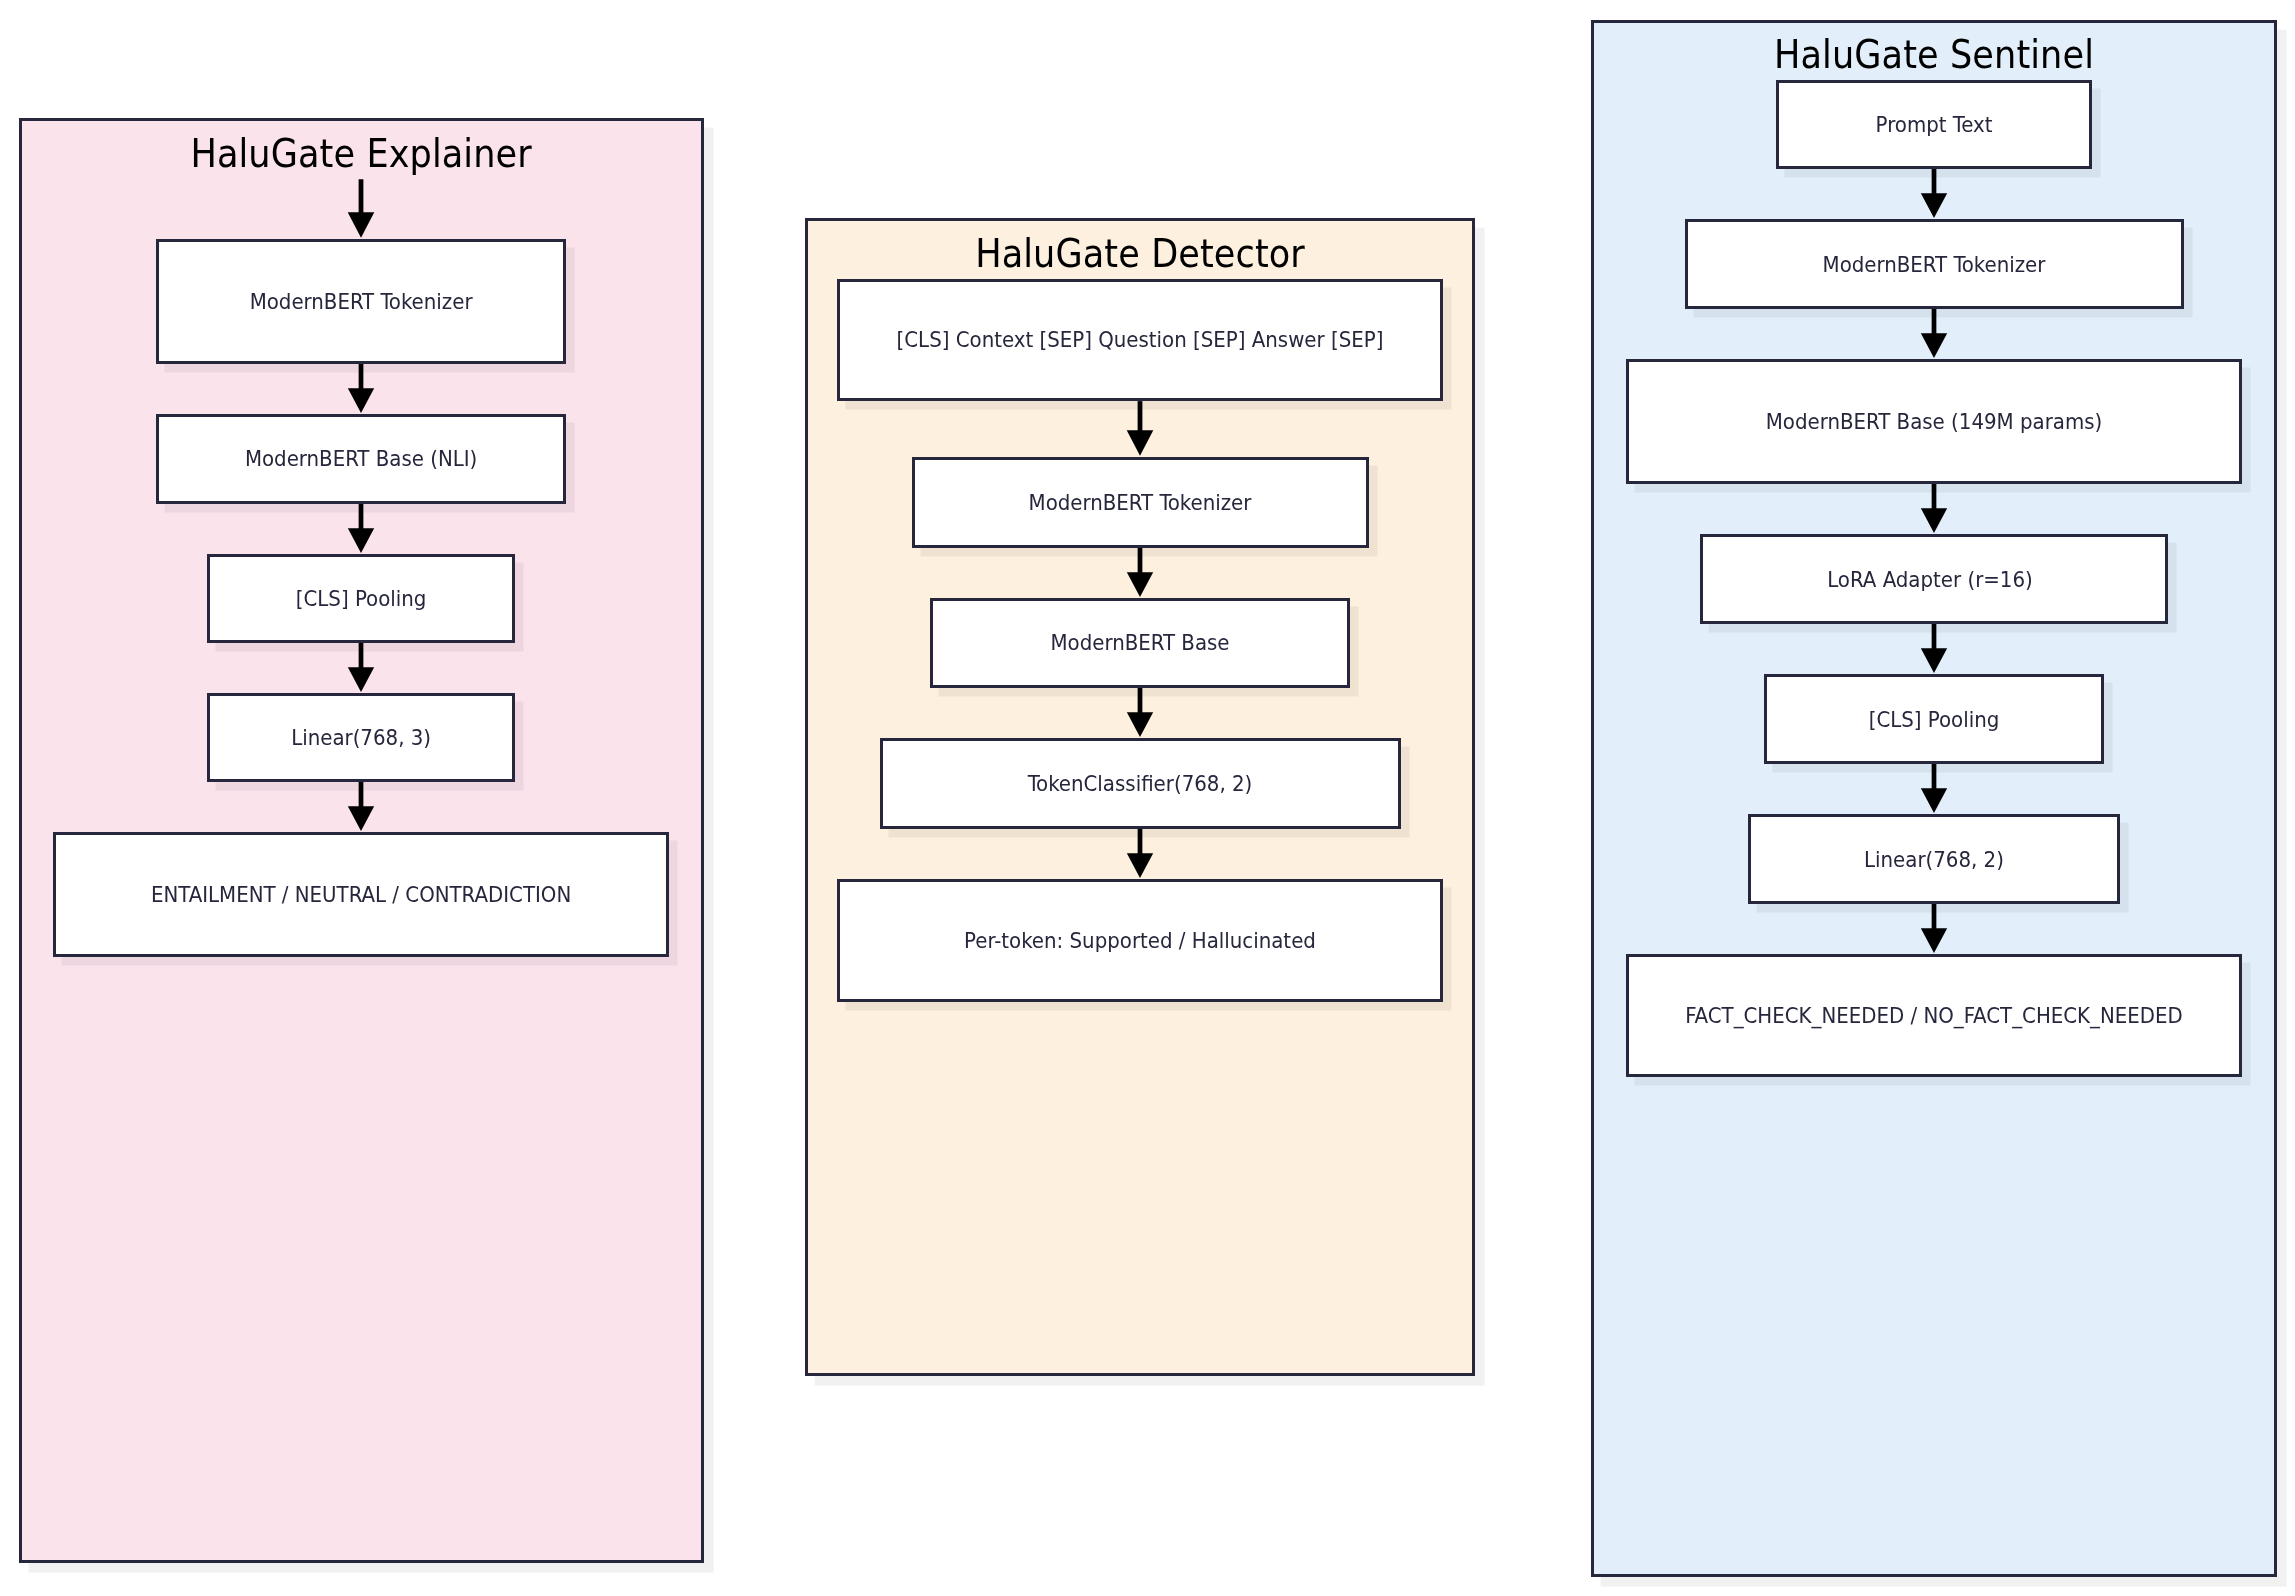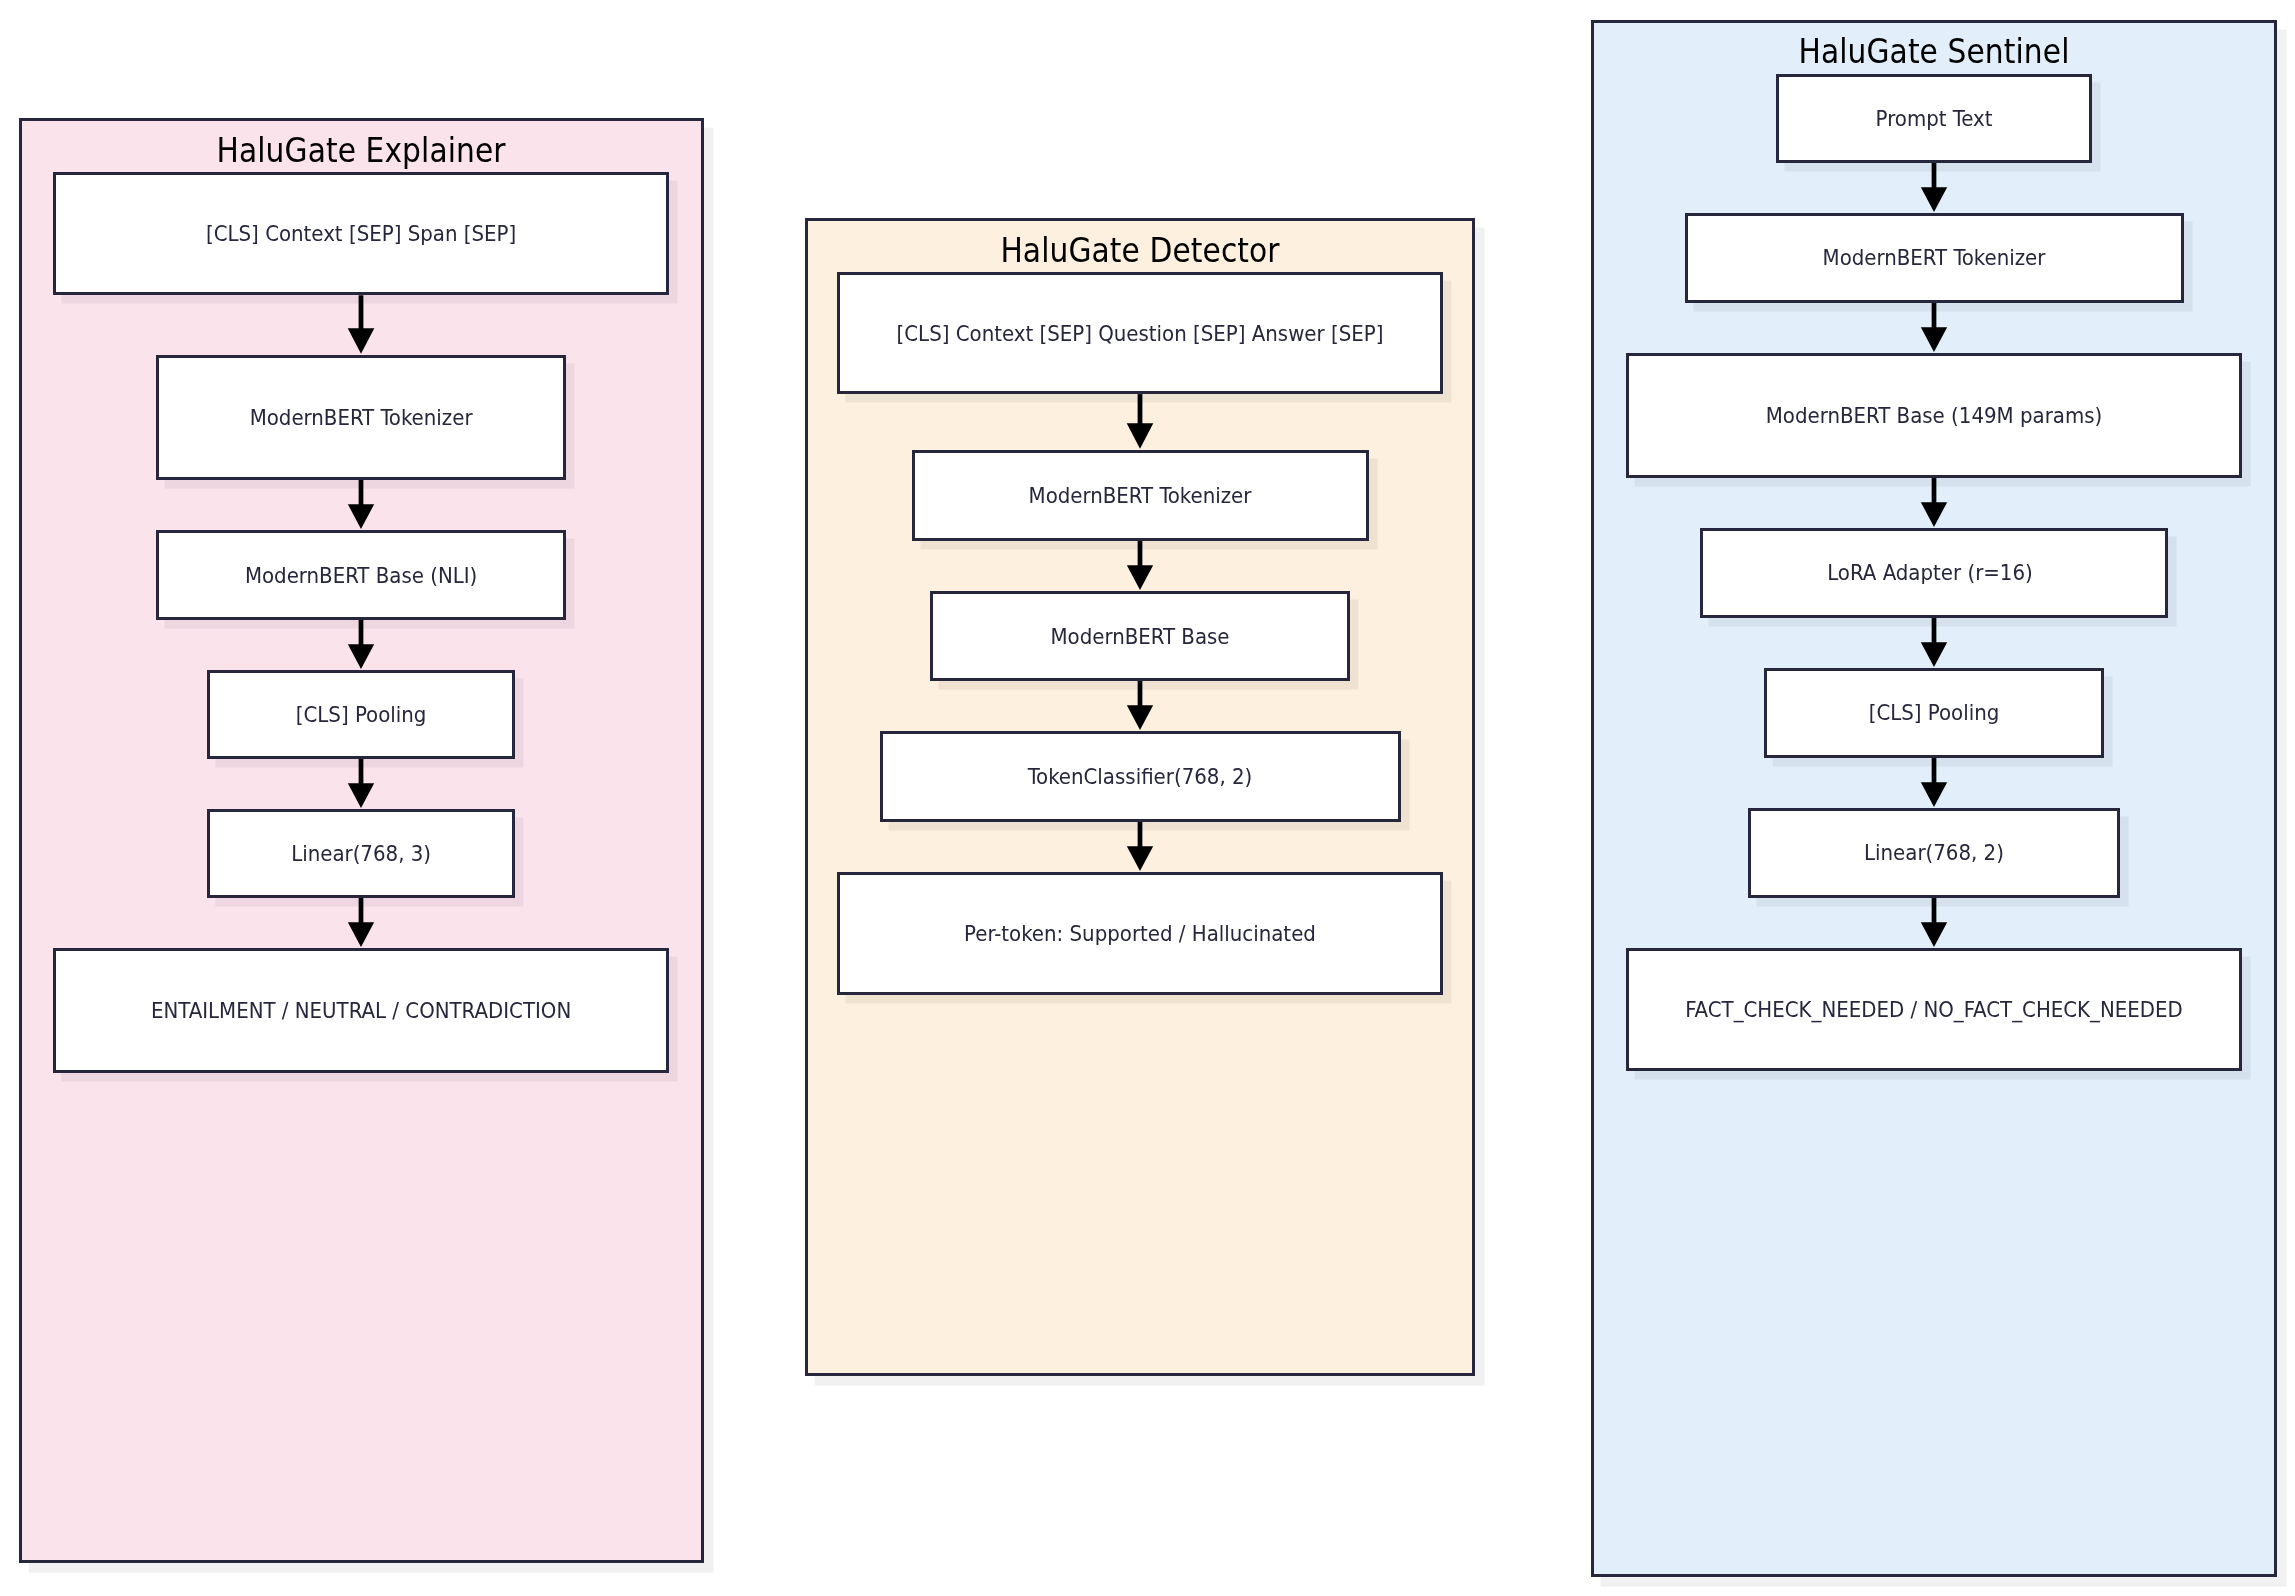--- a/index.html
+++ b/index.html
@@ -19,21 +19,21 @@
   .cluster {
     position: absolute;
     box-sizing: border-box;
     border: 3.7px solid #26263C;
     display: flex;
     flex-direction: column;
     align-items: center;
     box-shadow: 9.6px 9.6px 0 0 rgba(0,0,0,0.055);
   }
   .cluster-title {
-    font-size: 33px;
+    font-size: 39px;
     line-height: 1.1;
     color: #000000;
     text-align: center;
     white-space: nowrap;
     margin-top: 11.7px;
     margin-bottom: 3.2px;
     letter-spacing: 0.1px;
   }
 
   .flow {
@@ -111,23 +111,20 @@
   #cluster-sentinel .n6 { width: 616px; height: 123px; }
 </style>
 </head>
 <body>
 
 <div class="cluster" id="cluster-explainer" style="background: rgb(251, 227, 236); border-color: rgb(38, 38, 60);">
   <div class="cluster-title">HaluGate Explainer</div>
 
   <div class="flow">
 
-    <div class="node n0">
-      <span>[CLS] Context [SEP] Span [SEP]</span>
-    </div>
 
     <div class="arrow" style="height:60px;">
       <svg width="34" height="60" viewBox="0 0 64 112">
         <line x1="32" y1="0" x2="32" y2="74" stroke="#000" stroke-width="9"></line>
         <polygon points="32,110 7,62 57,62" fill="#000"></polygon>
       </svg>
     </div>
 
     <div class="node n1">
       <span>ModernBERT Tokenizer</span>

